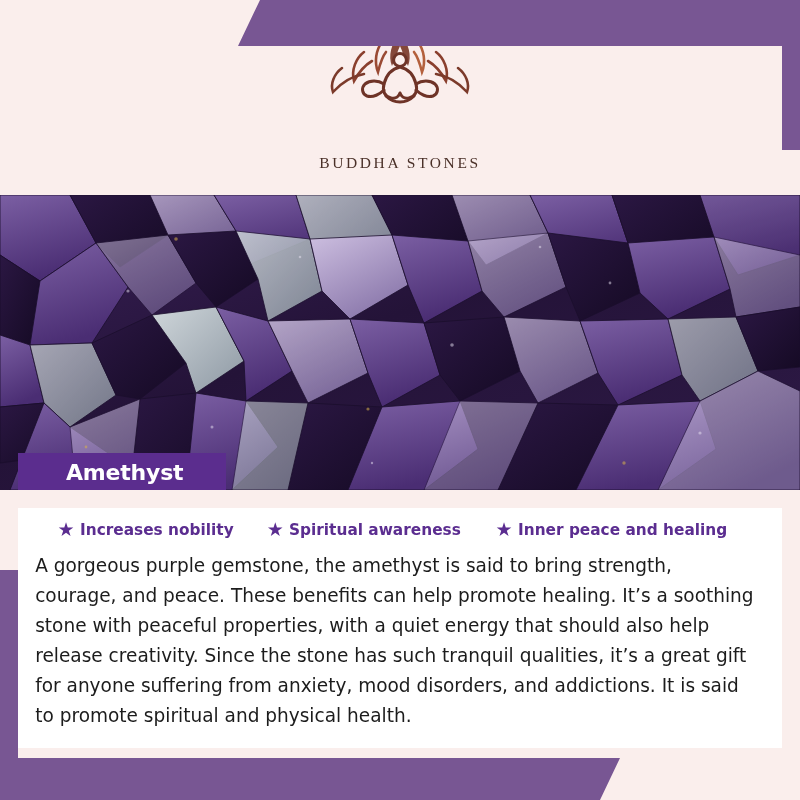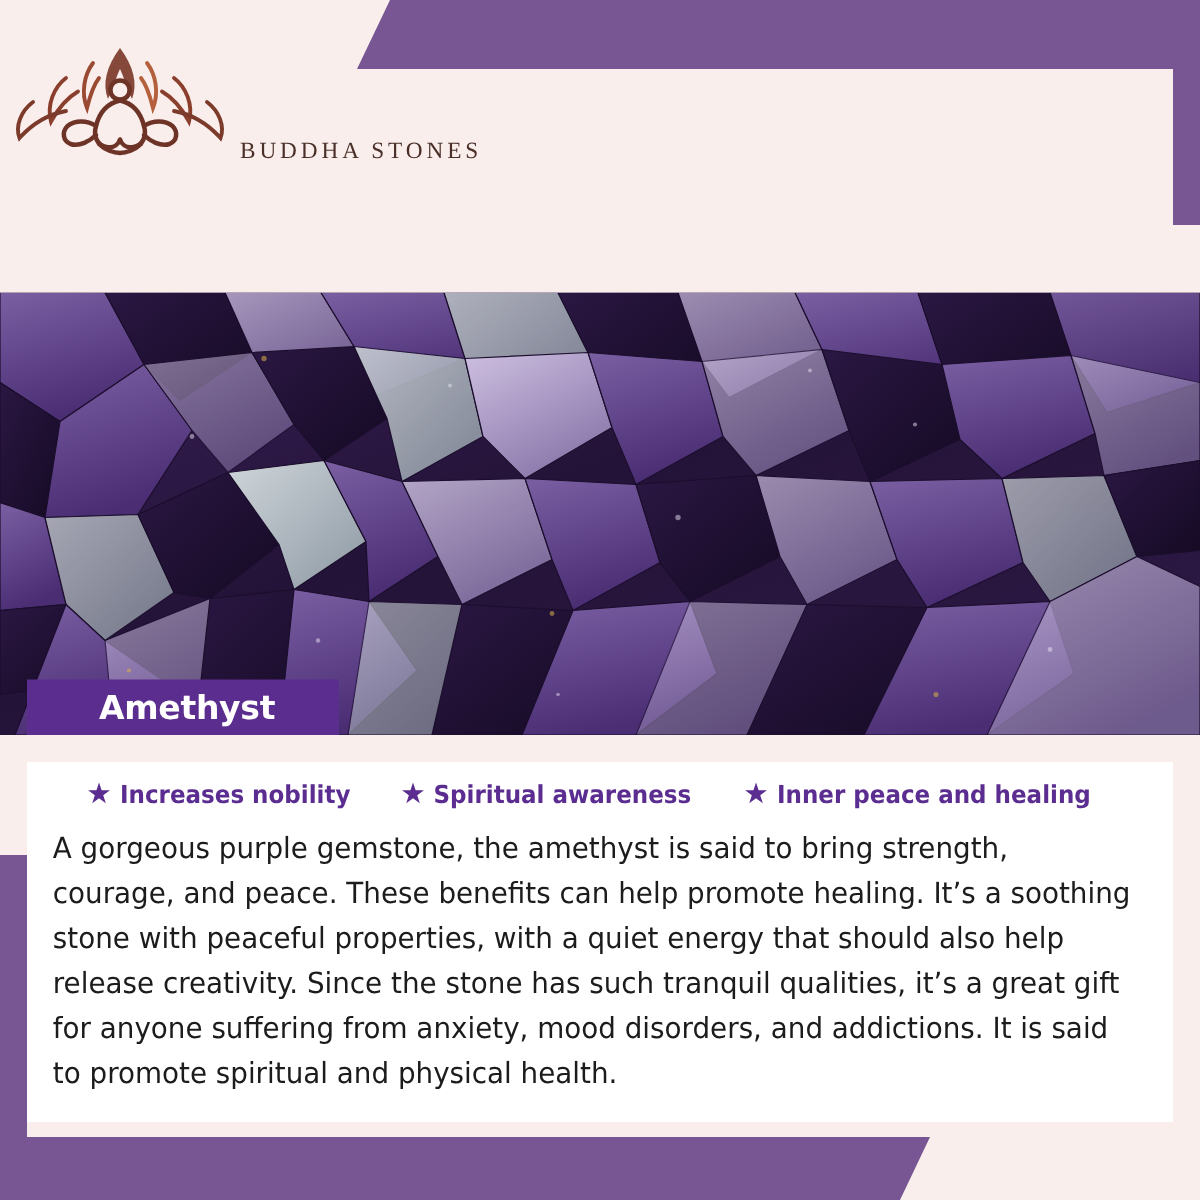--- a/index.html
+++ b/index.html
@@ -26,21 +26,21 @@
     z-index:6; pointer-events:none;
   }
 
   
   .header {
     position:absolute; top:0; left:0; width:800px; height:195px;
     background:#faeeec; z-index:2;
   }
   .logo-wrap {
     position:absolute; top:24px; left:0; width:800px;
-    display:flex; flex-direction:row; align-items:flex-end;
+    display:flex; flex-direction:column; align-items:center;gap:40px;
   }
   .logo-mark { width:160px; height:86px; display:block; }
   .logo-text {
     margin-top:4px;
     font-family:"Liberation Serif", serif;
     font-size:15.5px; letter-spacing:2.6px; color:#4a3028; font-weight:400;
   }
 
   
   .title-band {

